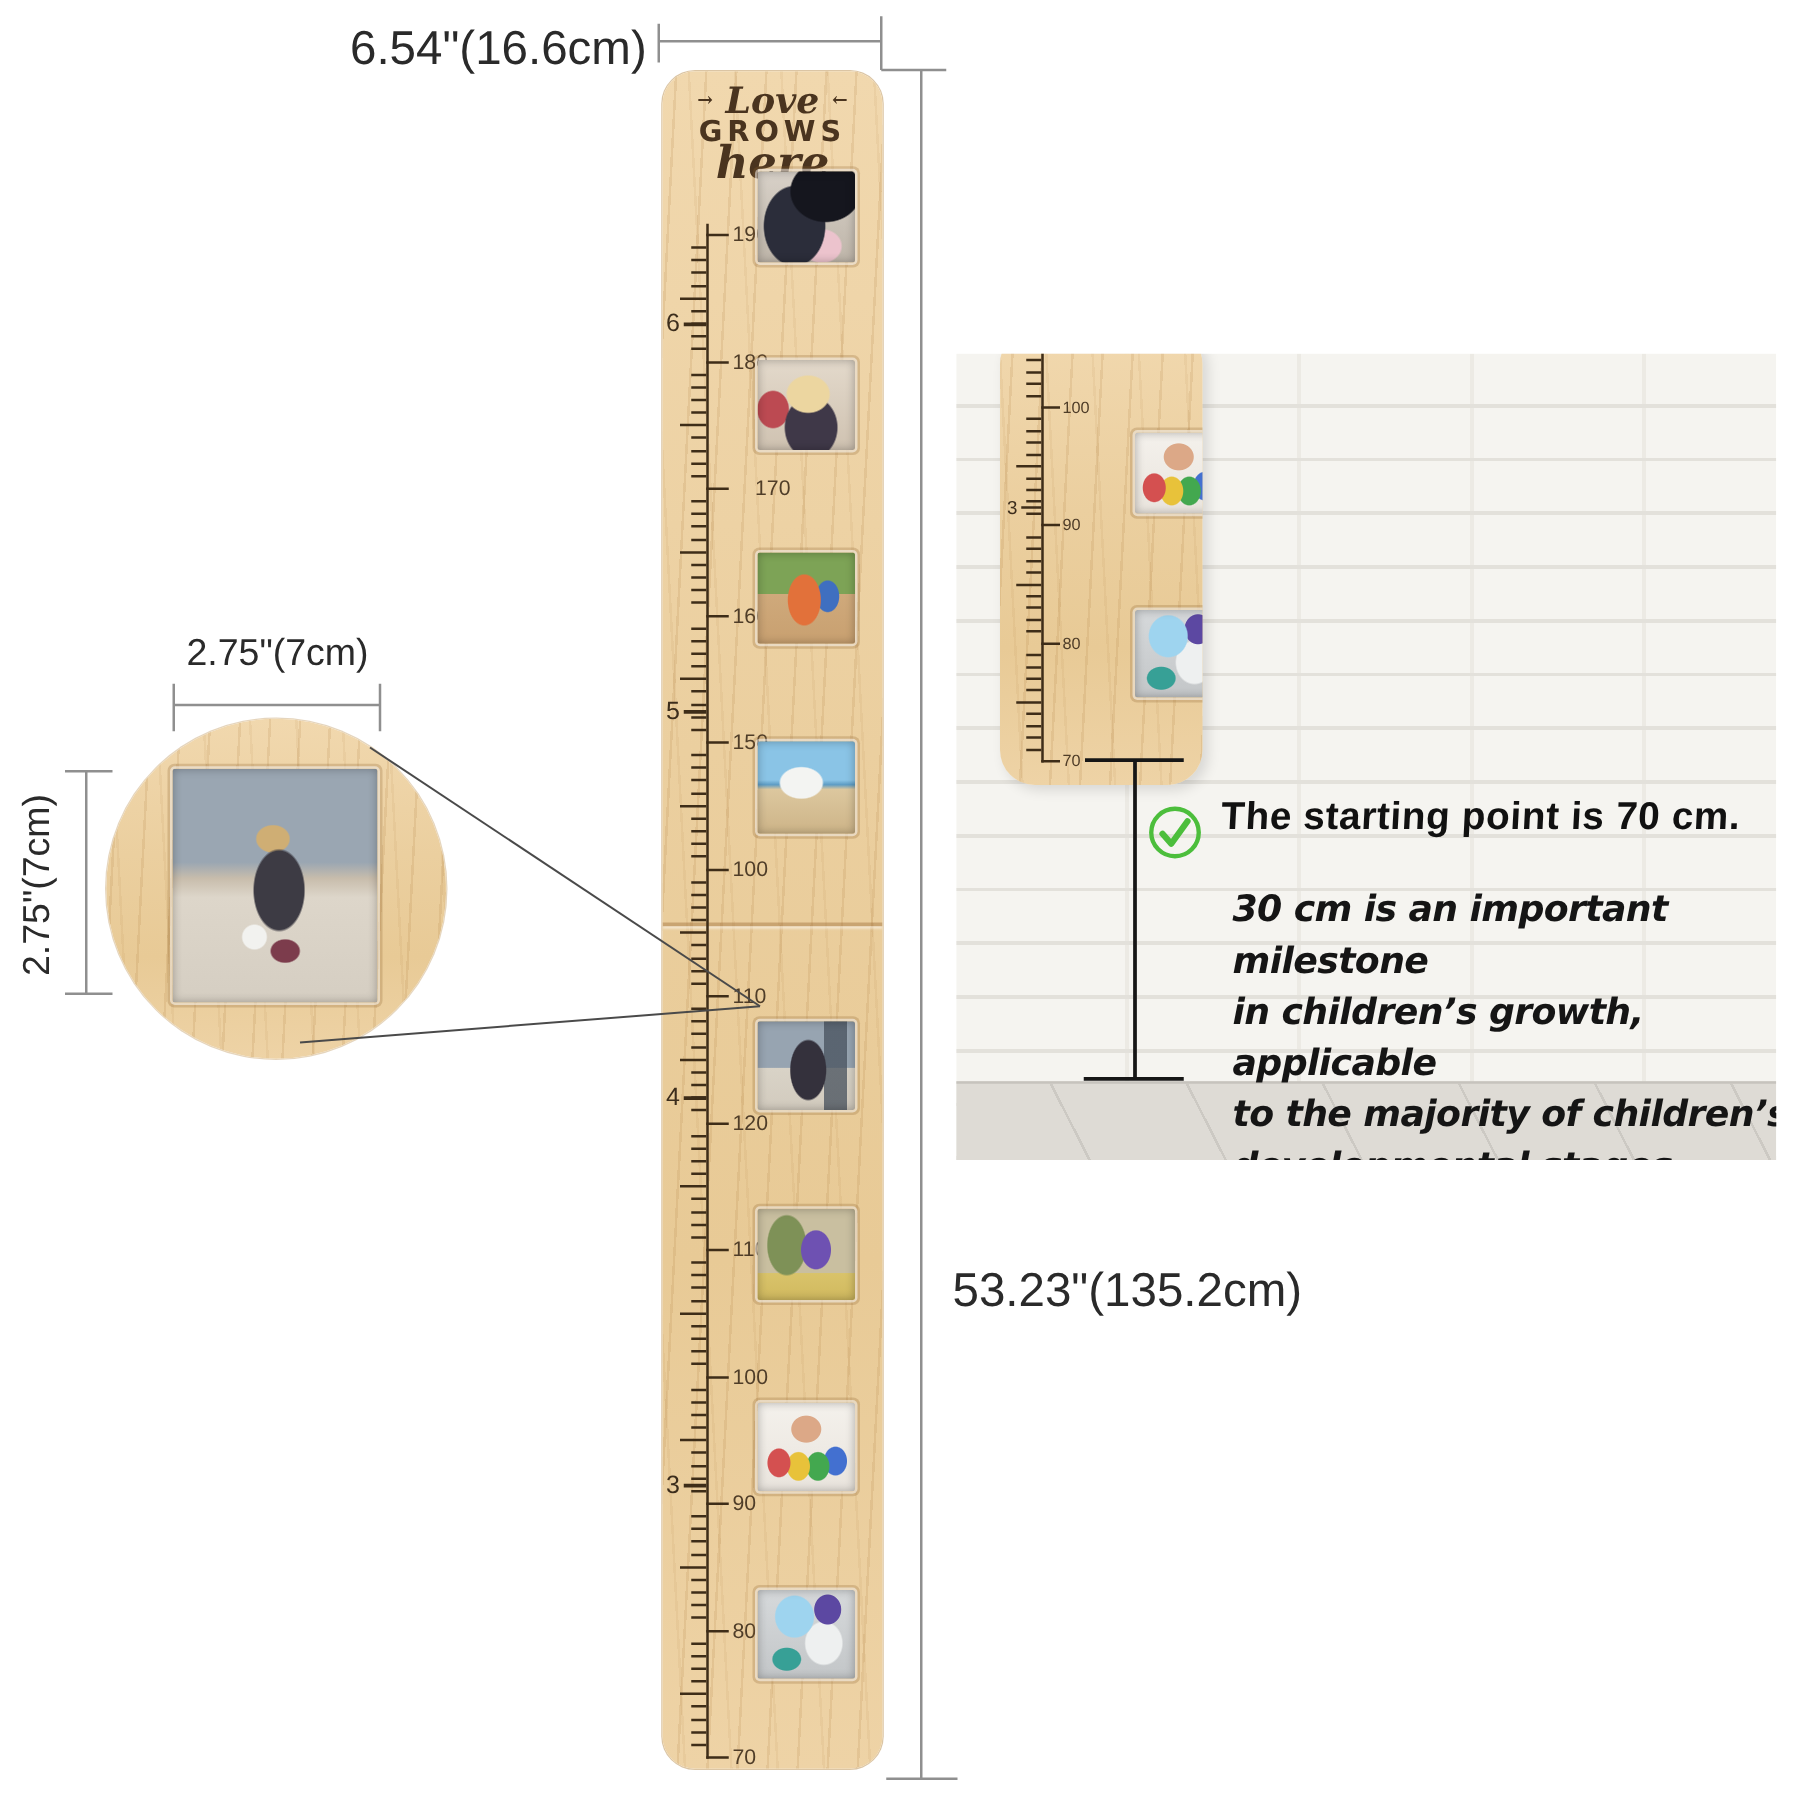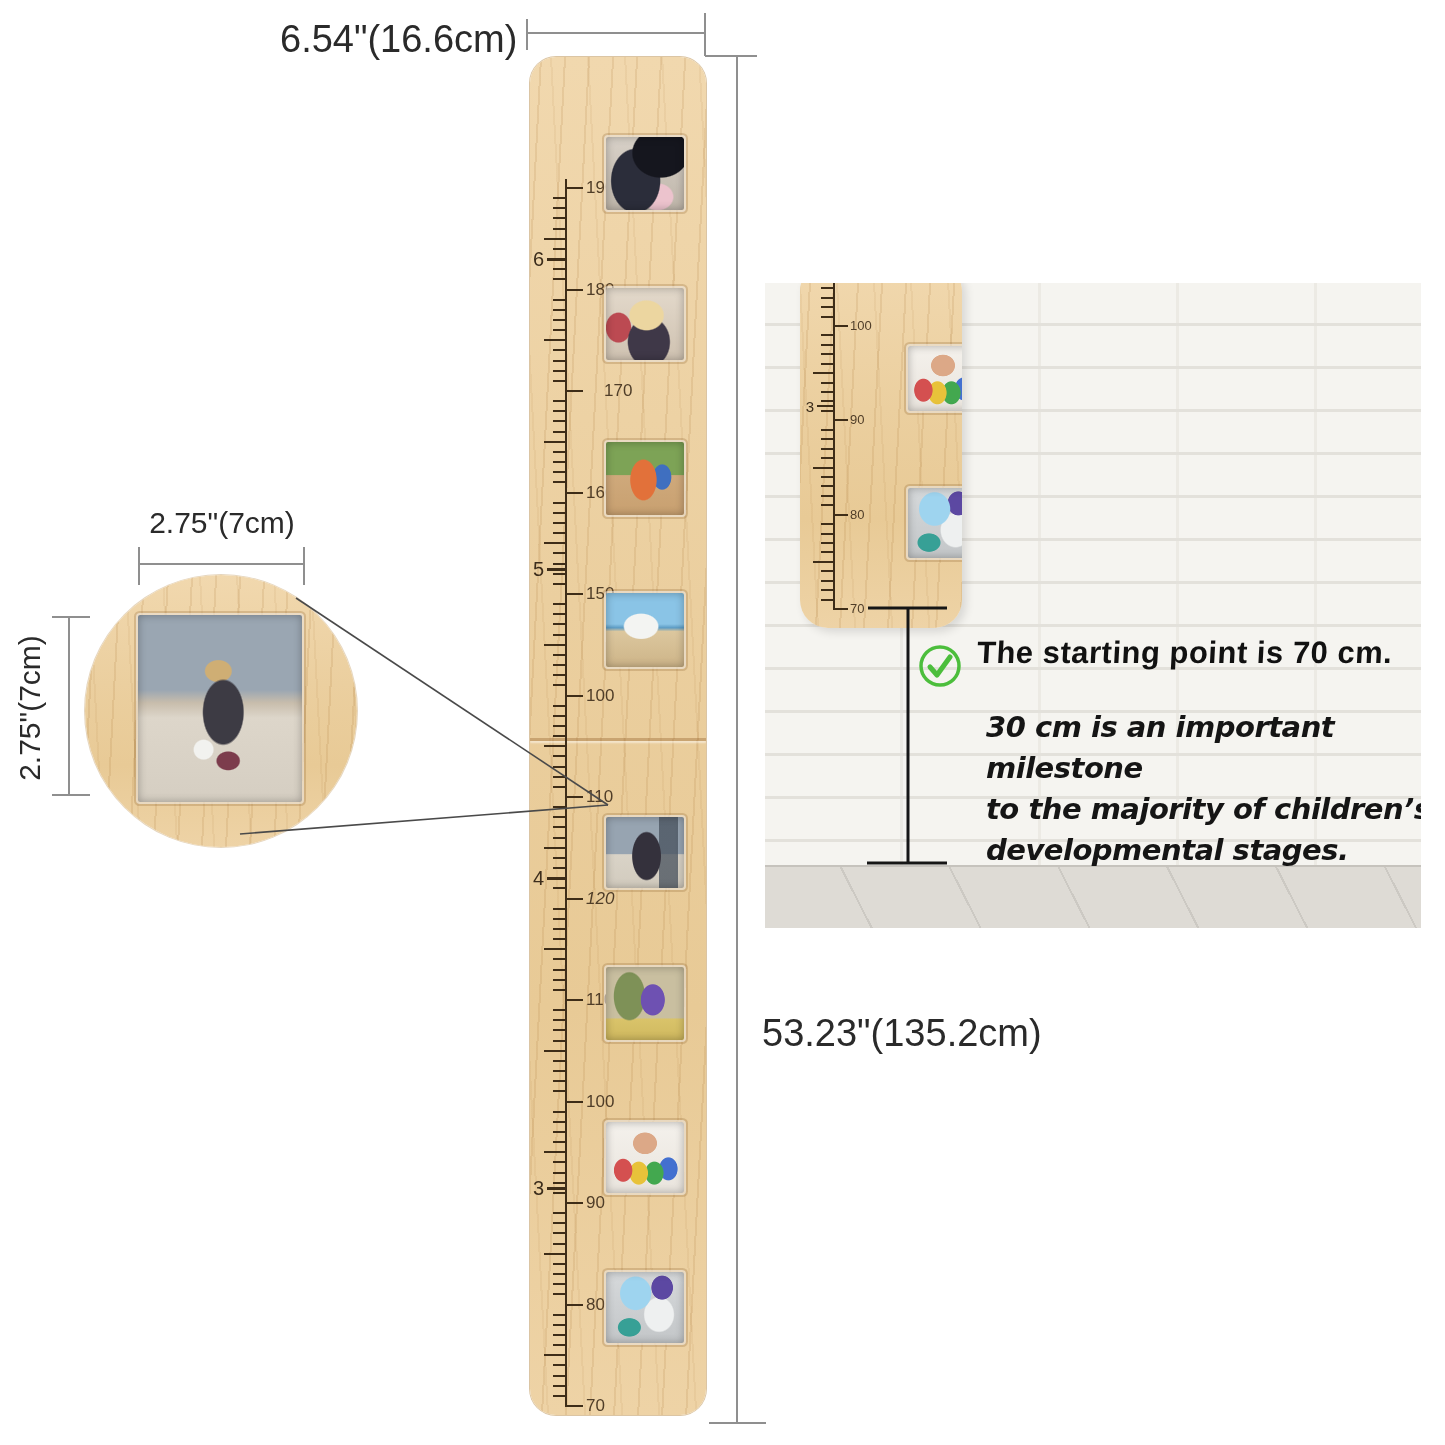--- a/index.html
+++ b/index.html
@@ -122,20 +122,25 @@
 
   <div id="circle-inset" class="wood">
     <div class="grain"></div>
     <div class="abs photo" id="circle-photo"></div>
   </div>
 
   <div id="board" class="wood">
     <div class="grain"></div>
     <div id="seam"></div>
 
+    <div class="engraving">
+      <div class="eng-love"><span class="deco">→</span> <span>Love</span> <span class="deco">←</span></div>
+      <div class="eng-grows">GROWS</div>
+      <div class="eng-here">here</div>
+    </div>
 
     <div class="abs" style="inset:0;">
         <div class="tick" style="left: 35px; top: 122px; width: 2px; height: 1228px;"></div>
         <div class="tick" style="left: 35px; top: 1348px; width: 18px; height: 2px;"></div>
         <div class="rlabel rl-main" style="left: 56px; top: 1339px;">70</div>
         <div class="tick" style="left: 23px; top: 1338px; width: 12px; height: 2px;"></div>
         <div class="tick" style="left: 23px; top: 1328px; width: 12px; height: 2px;"></div>
         <div class="tick" style="left: 23px; top: 1318px; width: 12px; height: 2px;"></div>
         <div class="tick" style="left: 23px; top: 1307px; width: 12px; height: 2px;"></div>
         <div class="tick" style="left: 14px; top: 1297px; width: 21px; height: 2px;"></div>
@@ -181,21 +186,21 @@
         <div class="tick" style="left: 23px; top: 932px; width: 12px; height: 2px;"></div>
         <div class="tick" style="left: 23px; top: 922px; width: 12px; height: 2px;"></div>
         <div class="tick" style="left: 23px; top: 912px; width: 12px; height: 2px;"></div>
         <div class="tick" style="left: 23px; top: 901px; width: 12px; height: 2px;"></div>
         <div class="tick" style="left: 14px; top: 891px; width: 21px; height: 2px;"></div>
         <div class="tick" style="left: 23px; top: 881px; width: 12px; height: 2px;"></div>
         <div class="tick" style="left: 23px; top: 871px; width: 12px; height: 2px;"></div>
         <div class="tick" style="left: 23px; top: 861px; width: 12px; height: 2px;"></div>
         <div class="tick" style="left: 23px; top: 851px; width: 12px; height: 2px;"></div>
         <div class="tick" style="left: 35px; top: 841px; width: 18px; height: 2px;"></div>
-        <div class="rlabel rl-main" style="left: 56px; top: 832px; font-style: italic;">120</div>
+        <div class="rlabel rl-main" style="left: 56px; top: 832px;">120</div>
         <div class="tick" style="left: 23px; top: 830px; width: 12px; height: 2px;"></div>
         <div class="tick" style="left: 23px; top: 820px; width: 12px; height: 2px;"></div>
         <div class="tick" style="left: 23px; top: 810px; width: 12px; height: 2px;"></div>
         <div class="tick" style="left: 23px; top: 800px; width: 12px; height: 2px;"></div>
         <div class="tick" style="left: 14px; top: 790px; width: 21px; height: 2px;"></div>
         <div class="tick" style="left: 23px; top: 780px; width: 12px; height: 2px;"></div>
         <div class="tick" style="left: 23px; top: 769px; width: 12px; height: 2px;"></div>
         <div class="tick" style="left: 23px; top: 759px; width: 12px; height: 2px;"></div>
         <div class="tick" style="left: 23px; top: 749px; width: 12px; height: 2px;"></div>
         <div class="tick" style="left: 35px; top: 739px; width: 18px; height: 2px;"></div>
@@ -382,18 +387,19 @@
 
     <svg id="check-icon" width="46" height="46" viewBox="0 0 46 46">
       <circle cx="23" cy="23" r="19" fill="none" stroke="#4cbe3c" stroke-width="3.5"></circle>
       <path d="M13 24 l7 8 l13 -18" fill="none" stroke="#4cbe3c" stroke-width="5" stroke-linecap="round" stroke-linejoin="round"></path>
     </svg>
 
     <div id="headline">The starting point is 70 cm.</div>
 
     <div id="para">
       <div>30 cm is an important milestone</div>
+      <div>in children’s growth, applicable</div>
       <div>to the majority of children’s</div>
       <div>developmental stages.</div>
     </div>
   </div>
 
 </div>
 
 </body></html>

